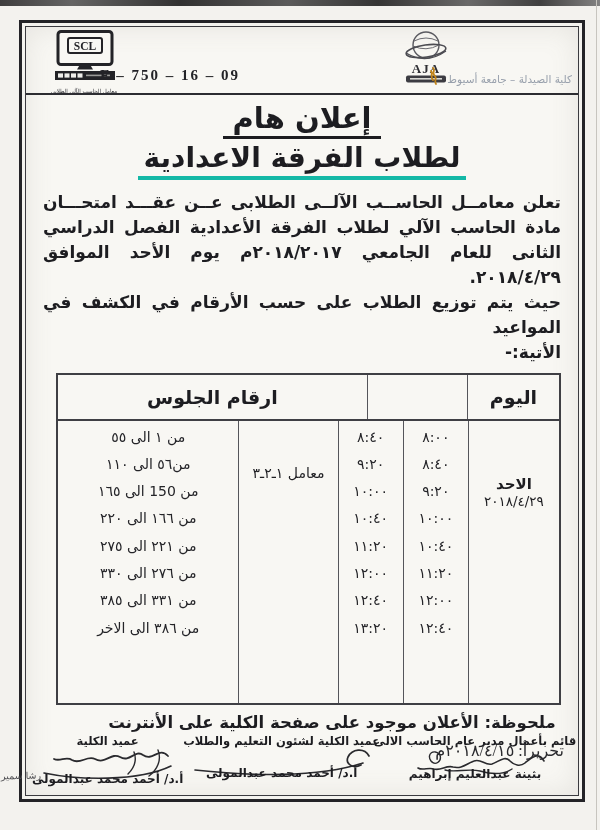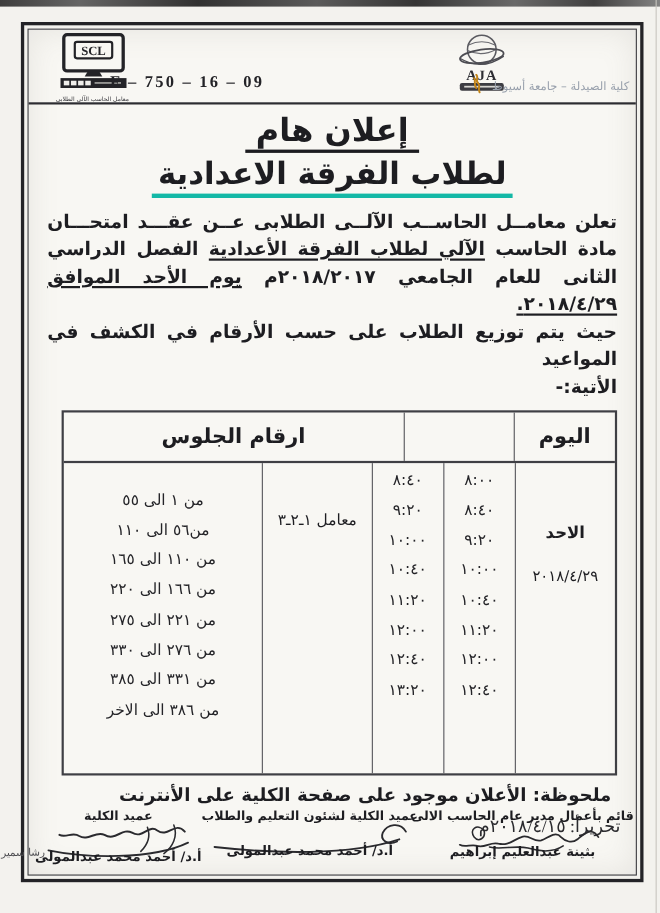--- a/index.html
+++ b/index.html
@@ -22,55 +22,55 @@
     outline:3px solid #232327;
     outline-offset:3px;
     box-shadow:inset 0 0 28px rgba(120,115,105,.14);
   }
   
   .hdr{position:relative;height:66px;border-bottom:2px solid #2c2c31;}
   .scl{position:absolute;left:24px;top:3px;width:70px;text-align:center;}
   .scl-caption{font-size:6px;color:#35353a;letter-spacing:.3px;margin-top:1px;white-space:nowrap;transform:scale(.92);}
   .ref{position:absolute;left:74px;top:40px;direction:ltr;
     font-family:"Liberation Serif",serif;font-weight:bold;font-size:15px;letter-spacing:2px;color:#232327;}
-  .aja{position:absolute;left:384px;top:2px;width:56px;text-align:left;}
+  .aja{position:absolute;left:372px;top:2px;width:56px;text-align:left;}
   .faculty{position:absolute;right:6px;top:46px;font-size:10.5px;color:#98a0ac;}
   .stamp{position:absolute;right:140px;top:40px;}
   
   .title-wrap{text-align:center;margin-top:6px;}
   .title-wrap h1{display:inline-block;margin:0;font-size:29px;font-weight:bold;
     border-bottom:3px solid #1c1c20;padding:0 10px 1px;}
   .title-wrap h2{display:inline-block;margin:2px 0 0;font-size:28px;font-weight:bold;
     border-bottom:4px solid #14b8a6;padding:0 6px 2px;}
   
   .body-text{margin:10px 17px 0;font-size:17px;font-weight:bold;line-height:1.47;
     text-align:justify;}
   .body-text p{margin:0;}
-  .u{text-decoration:underline;text-underline-offset:3px;text-decoration-thickness:1.5px;}
+  .u{text-underline-offset:3px;text-decoration-thickness:1.5px;}
   .fill-line{text-align:justify;text-align-last:justify;}
   .last-line{text-align:right;}
   
   .tbl{margin:8px 17px 0 30px;border:2px solid #3f3f44;direction:rtl;}
   .tbl-head{display:flex;height:44px;border-bottom:2px solid #3f3f44;
     font-size:19px;font-weight:bold;}
   .th{display:flex;align-items:center;justify-content:center;}
   .th-day{width:18.2%;border-left:1px solid #55555a;}
   .th-time{width:26%;border-left:1px solid #55555a;}
   .th-lab{width:19.8%;border-left:1px solid #55555a;}
   .th-seats{flex:1;}
   .tbl-body{display:flex;height:282px;}
   .col{box-sizing:border-box;}
   .col-day{width:18.2%;border-left:1px solid #55555a;display:flex;flex-direction:column;
-    align-items:center;padding-top:54px;gap:23px;}
+    align-items:center;padding-top:54px;gap:0;}
   .day-name{font-size:15px;font-weight:bold;}
   .day-date{font-size:13.5px;}
   .col-start,.col-end{width:13%;border-left:1px solid #55555a;padding-top:2px;}
   .col-lab{width:19.8%;border-left:1px solid #55555a;display:flex;justify-content:center;
     padding-top:44px;font-size:14px;}
-  .col-seats{flex:1;padding-top:20px;}
+  .col-seats{flex:1;padding-top:2px;}
   .cell{height:27.3px;display:flex;align-items:center;justify-content:center;
     font-size:14px;color:#242428;}
   .col-seats .cell{font-size:14px;}
   
   .note{margin:8px 0 0;padding-left:60px;text-align:center;
     font-size:16.5px;font-weight:bold;}
   .sigs{display:flex;margin:2px 8px 0 6px;}
   .sig{position:relative;display:flex;flex-direction:column;align-items:center;}
   .sig-right{width:190px;}
   .sig-mid{width:205px;}
@@ -172,21 +172,21 @@
         <div class="cell">١٢:٠٠</div>
         <div class="cell">١٢:٤٠</div>
         <div class="cell">١٣:٢٠</div>
       </div>
       <div class="col col-lab">
         <div>معامل ١ـ٢ـ٣</div>
       </div>
       <div class="col col-seats">
         <div class="cell">من ١ الى ٥٥</div>
         <div class="cell">من٥٦ الى ١١٠</div>
-        <div class="cell">من ١١٠ الى ١٦٥</div>
+        <div class="cell">من 150 الى ١٦٥</div>
         <div class="cell">من ١٦٦ الى ٢٢٠</div>
         <div class="cell">من ٢٢١ الى ٢٧٥</div>
         <div class="cell">من ٢٧٦ الى ٣٣٠</div>
         <div class="cell">من ٣٣١ الى ٣٨٥</div>
         <div class="cell">من ٣٨٦ الى الاخر</div>
       </div>
     </div>
   </div>
 
   <div class="note">ملحوظة: الأعلان موجود على صفحة الكلية على الأنترنت</div>

